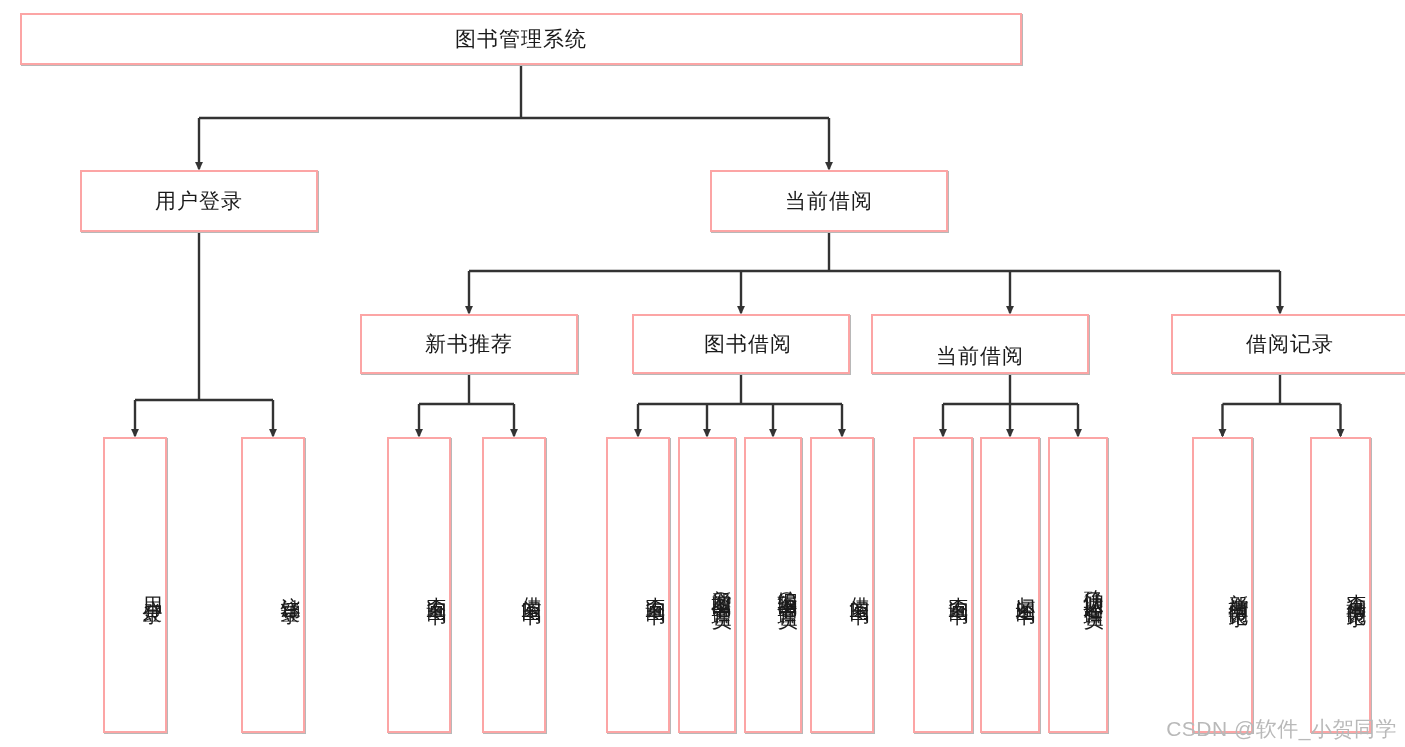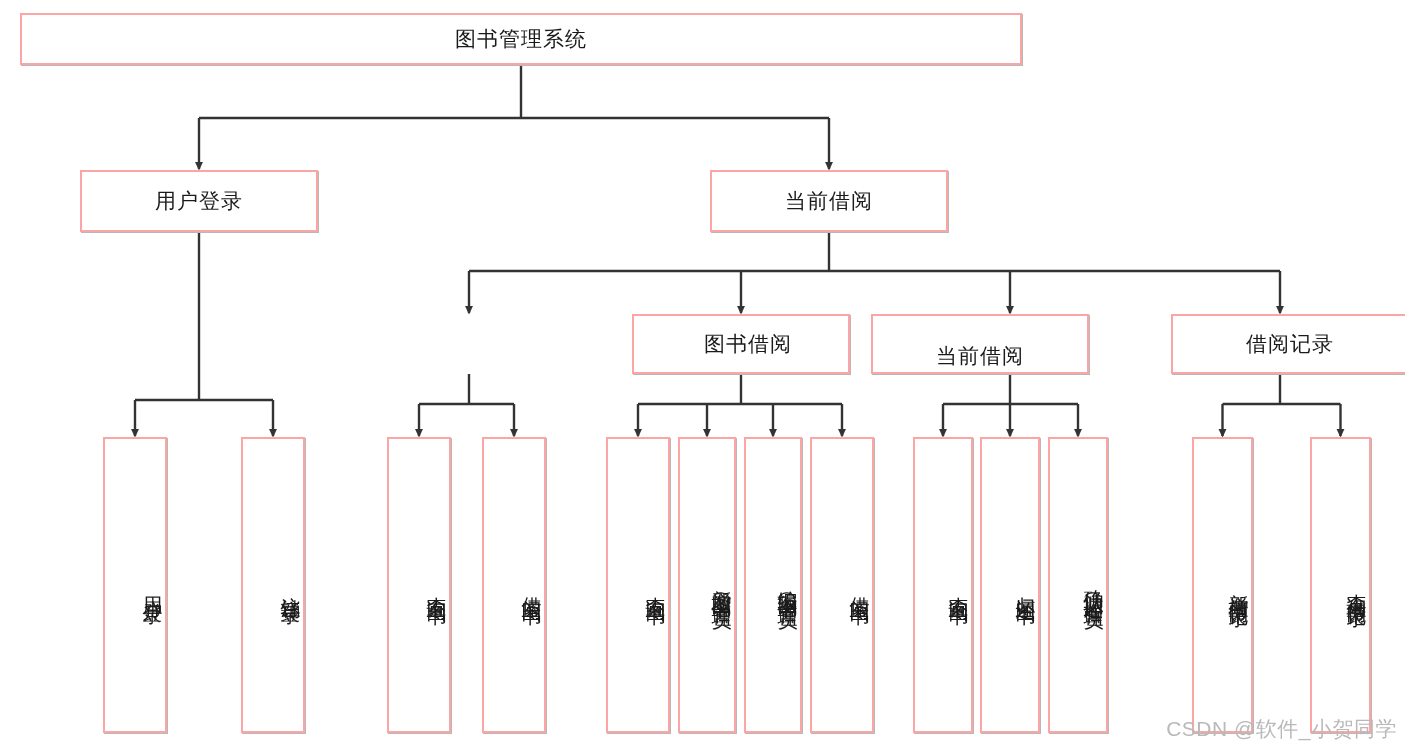--- a/index.html
+++ b/index.html
@@ -125,20 +125,23 @@
     <span class="node-label">图书管理系统</span>
   </div>
 
   <div class="node horizontal" id="node-user-login" style="left: 80px; top: 170px; width: 238px; height: 62px;">
     <span class="node-label">用户登录</span>
   </div>
   <div class="node horizontal" id="node-book-manage" style="left: 710px; top: 170px; width: 238px; height: 62px;">
     <span class="node-label">当前借阅</span>
   </div>
 
+  <div class="node horizontal" id="node-new-book-recommend" style="left: 360px; top: 314px; width: 218px; height: 60px;">
+    <span class="node-label">新书推荐</span>
+  </div>
   <div class="node horizontal" id="node-book-borrow" style="left: 632px; top: 314px; width: 218px; height: 60px; padding-left: 20px;">
     <span class="node-label">图书借阅</span>
   </div>
   <div class="node horizontal" id="node-current-borrow" style="left: 871px; top: 314px; width: 218px; height: 60px; align-items: flex-end;">
     <span class="node-label">当前借阅</span>
   </div>
   <div class="node horizontal" id="node-borrow-record" style="left: 1171px; top: 314px; width: 238px; height: 60px;">
     <span class="node-label">借阅记录</span>
   </div>
 

